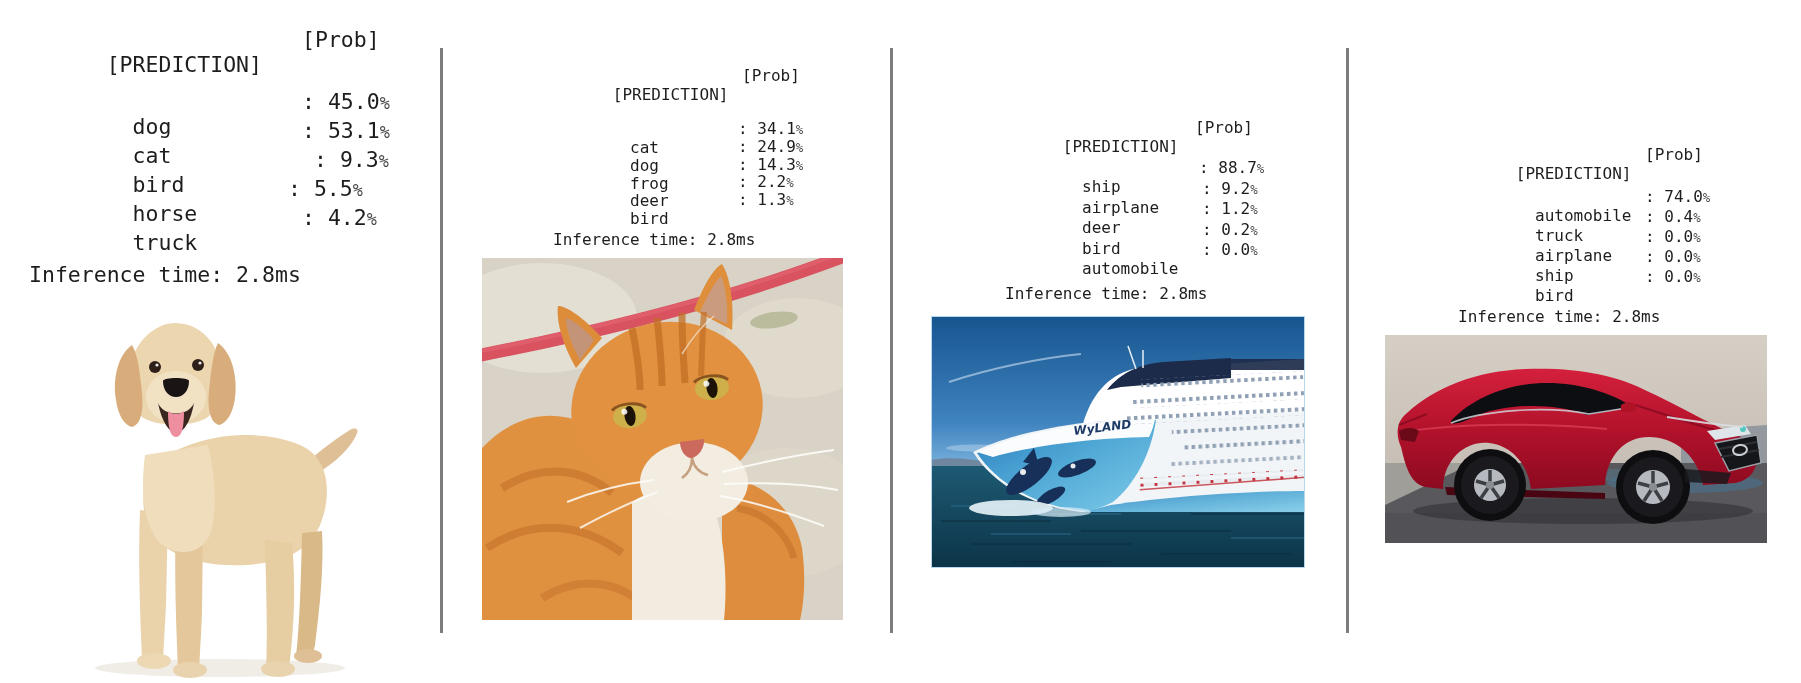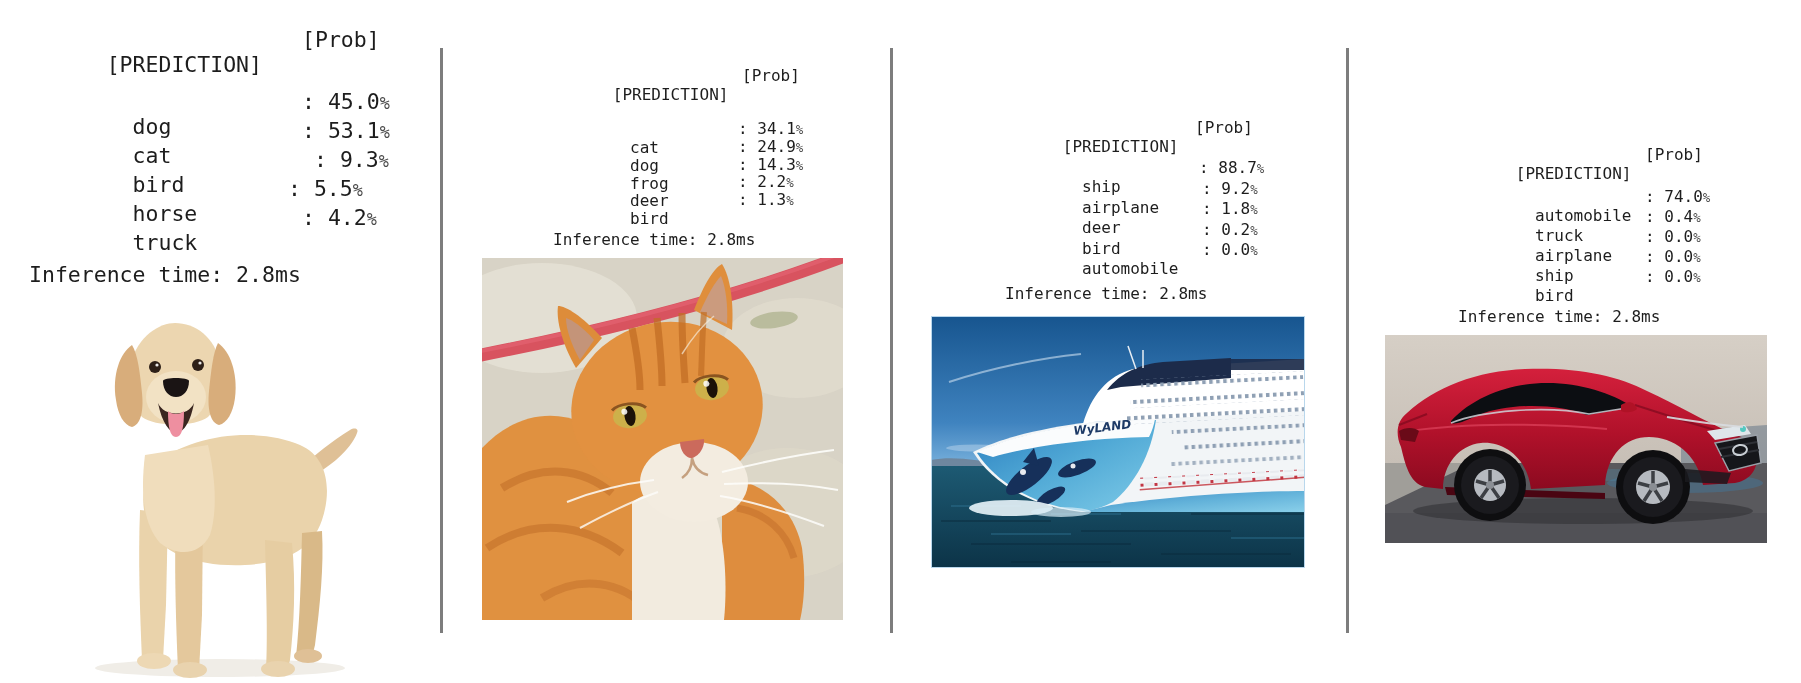--- a/index.html
+++ b/index.html
@@ -168,21 +168,21 @@
       <div class="row" style="height:20.6px;">
         <span class="lbl">ship</span>
         <span class="val" style="left:182px;margin-left:12px;"><span>: 88.7</span><span class="pct">%</span></span>
       </div>
       <div class="row" style="height:20.6px;">
         <span class="lbl">airplane</span>
         <span class="val" style="left:197px;"><span>: 9.2</span><span class="pct">%</span></span>
       </div>
       <div class="row" style="height:20.6px;">
         <span class="lbl">deer</span>
-        <span class="val" style="left:197px;"><span>: 1.8</span><span class="pct">%</span></span>
+        <span class="val" style="left:197px;"><span>: 1.2</span><span class="pct">%</span></span>
       </div>
       <div class="row" style="height:20.6px;">
         <span class="lbl">bird</span>
         <span class="val" style="left:197px;"><span>: 0.2</span><span class="pct">%</span></span>
       </div>
       <div class="row" style="height:20.6px;">
         <span class="lbl">automobile</span>
         <span class="val" style="left:197px;"><span>: 0.0</span><span class="pct">%</span></span>
       </div>
     </div>

